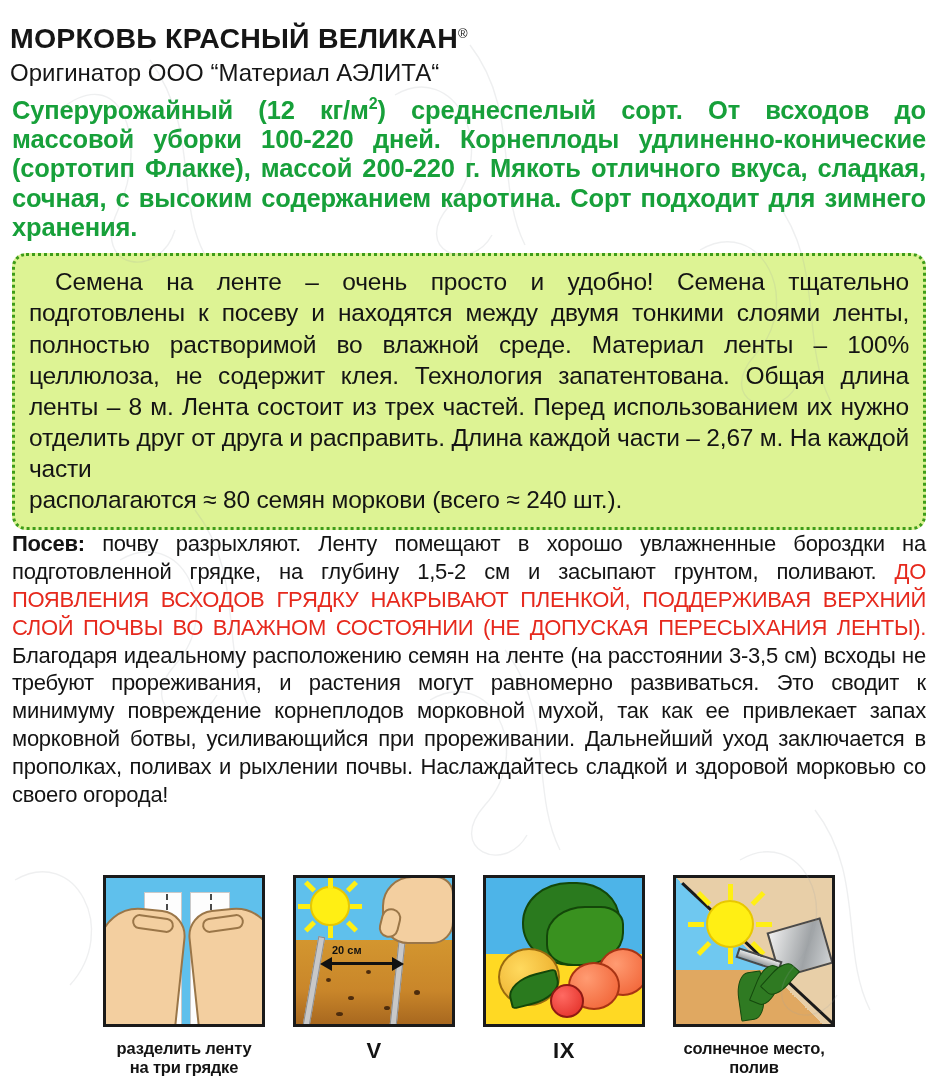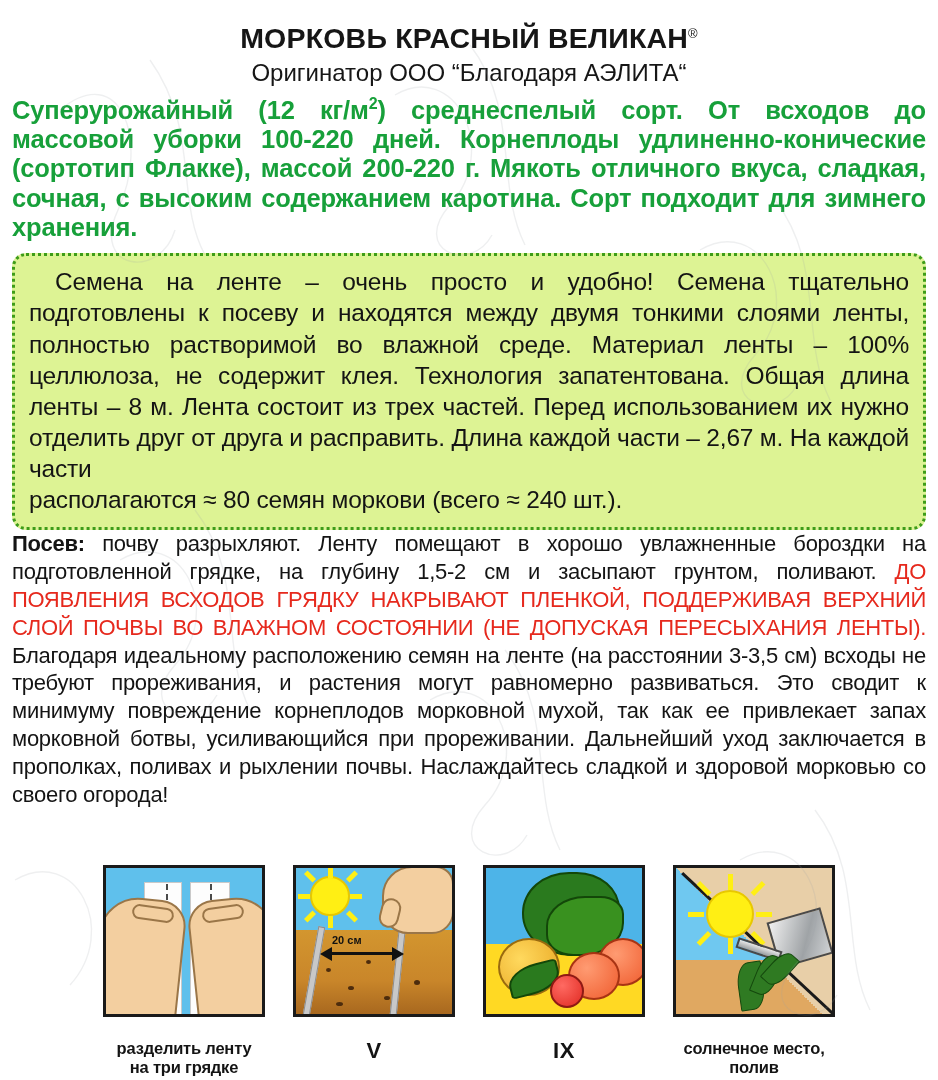--- a/index.html
+++ b/index.html
@@ -29,21 +29,21 @@
   
   .page {
     position: relative;
     z-index: 2;
     width: 938px;
     height: 1080px;
     padding: 0 10px;
   }
 
   
-  .title-block { text-align: center; padding-top: 24px; }
+  .title-block { padding-top: 24px; }
 
   .main-title {
     font-size: 28.5px;
     font-weight: bold;
     letter-spacing: .2px;
     line-height: 1.0;
     color: #161616;
   }
   .main-title .reg {
     font-size: 13px;
@@ -121,21 +121,21 @@
   .picto { width: 162px; }
   .picto-frame {
     width: 162px;
     height: 152px;
     border: 3px solid #1a1a1a;
     position: relative;
     overflow: hidden;
     background: #6fc5ee;
   }
   .picto-cap {
-    margin-top: 22px;
+    margin-top: 12px;
     text-align: center;
     font-size: 16.5px;
     font-weight: bold;
     line-height: 1.12;
     color: #141414;
     letter-spacing: -0.2px;
   }
   .picto-cap.roman { font-size: 22px; letter-spacing: .5px; }
 
   
@@ -278,21 +278,21 @@
     <path d="M15 880 C 75 845, 120 930, 70 985"></path>
   </g>
 </svg>
 
 <div class="page">
 
   <div class="title-block">
     <div class="main-title">
       <span>МОРКОВЬ КРАСНЫЙ ВЕЛИКАН</span><span class="reg">®</span>
     </div>
-    <div class="originator">Оригинатор ООО “Благодаря АЭЛИТА“</div>
+    <div class="originator">Оригинатор ООО “Материал АЭЛИТА“</div>
   </div>
 
   <div class="intro">
     <span>Суперурожайный (12 кг/м</span><sup>2</sup><span>) среднеспелый сорт. От всходов до массовой уборки 100-220 дней. Корнеплоды удлиненно-конические (сортотип Флакке), массой 200-220 г. Мякоть отличного вкуса, сладкая, сочная, с высоким содержанием каротина. Сорт подходит для зимнего хранения.</span>
   </div>
 
   <div class="callout">
     <p>
       <span>Семена на ленте – очень просто и удобно! Семена тщательно подготовлены к посеву и находятся между двумя тонкими слоями ленты, полностью растворимой во влажной среде. Материал ленты – 100% целлюлоза, не содержит клея. Технология запатентована. Общая длина ленты – 8 м. Лента состоит из трех частей. Перед использованием их нужно отделить друг от друга и расправить. Длина каждой части – 2,67 м. На каждой части</span>
       <span class="last-line">располагаются ≈ 80 семян моркови (всего ≈ 240 шт.).</span>

